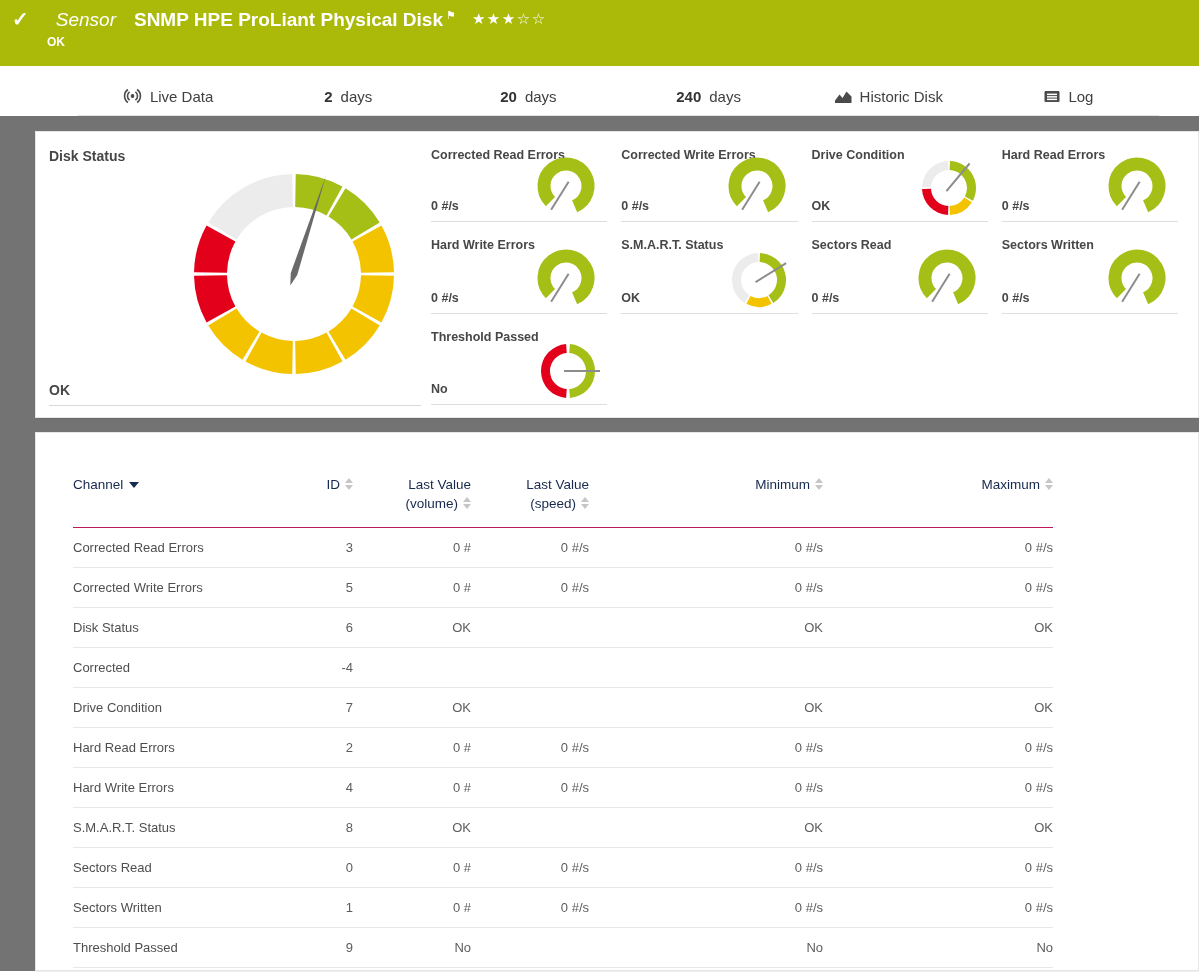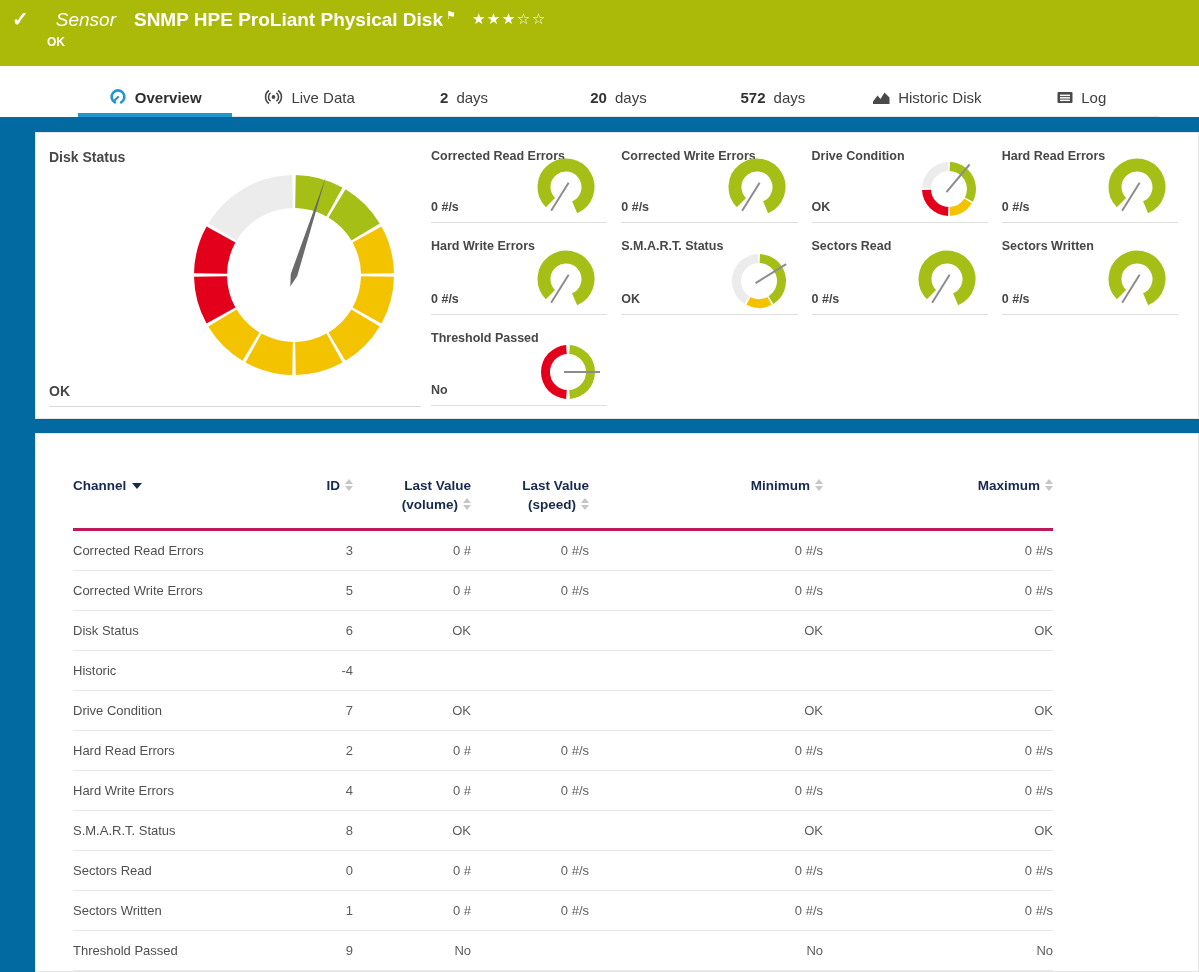--- a/index.html
+++ b/index.html
@@ -21,21 +21,21 @@
   .tabs{display:flex;margin:0 40px 0 78px;border-bottom:1px solid #e3e3e3;}
   .tab{flex:1;display:flex;align-items:center;justify-content:center;gap:8px;
        padding:8px 0 10px;font-size:15px;color:#4d4d4d;cursor:pointer;position:relative;white-space:nowrap;}
   .tab .num{font-weight:bold;color:#333;}
   .tab .lbl{color:#404040;}
   .tab.active .lbl{color:#2e2e2e;font-weight:bold;}
   .tab.active::after{content:"";position:absolute;left:0;right:0;bottom:-1px;height:4px;background:var(--c-accent-blue);}
   .tab svg{display:block;}
 
   
-  .content{background:#0369a1;padding:15px 0 0 35px;height:855px;box-sizing:border-box;}
+  .content{background:#737373;padding:15px 0 0 35px;height:855px;box-sizing:border-box;}
   .card{background:#fff;border:1px solid #e6e6e6;box-shadow:0 1px 1px rgba(0,0,0,.06);width:1164px;box-sizing:border-box;}
   .card.gauges{height:287px;position:relative;margin-bottom:14px;}
   .card.table-card{height:539px;overflow:hidden;}
 
   
   .disk-tile{position:absolute;left:13px;top:12px;width:372px;height:261px;border-bottom:1px solid #d9d9d9;cursor:pointer;}
   .tile-label{font-size:14px;font-weight:bold;color:#474747;padding-top:4px;}
   .disk-tile .tile-value{position:absolute;left:0;bottom:7px;font-size:14px;font-weight:bold;color:#474747;}
   .disk-tile svg{position:absolute;left:139px;top:24px;overflow:visible;}
 
@@ -46,22 +46,22 @@
   .gauge-grid > .mini-tile:nth-child(n+5){padding-top:16px;}
   .mini-label{font-size:12.5px;font-weight:bold;color:#474747;}
   .mini-value{position:absolute;left:0;bottom:8px;font-size:12.5px;font-weight:bold;color:#474747;}
   .mini-tile svg{position:absolute;right:10px;bottom:4px;overflow:visible;}
 
   
   .table-card{padding:30px 0 0 37px;}
   table.channels{border-collapse:collapse;table-layout:fixed;width:980px;}
   .channels col.c0{width:230px}.channels col.c1{width:50px}.channels col.c2{width:118px}
   .channels col.c3{width:118px}.channels col.c4{width:234px}.channels col.c5{width:230px}
-  .channels th{font-size:13.5px;font-weight:bold;color:var(--c-header-navy);text-align:right;
-               vertical-align:top;padding:12px 0 14px;line-height:19px;border-bottom:3px solid #be185d;cursor:pointer;margin-left:41px;}
+  .channels th{font-size:13.5px;font-weight:normal;color:var(--c-header-navy);text-align:right;
+               vertical-align:top;padding:12px 0 14px;line-height:19px;border-bottom:1px solid #be185d;cursor:pointer;margin-left:41px;}
   .channels th.left{text-align:left;}
   .channels td{font-size:13px;color:#5d5d5d;text-align:right;padding:10px 0;line-height:19px;
                border-bottom:1px solid #e8e8e8;white-space:nowrap;}
   .channels td.left{text-align:left;color:#4f4f4f;}
   .channels tr{cursor:pointer;}
   
   .sort{display:inline-block;vertical-align:middle;margin-left:5px;position:relative;top:-1px;}
   .sort i{display:block;width:0;height:0;border-left:4px solid transparent;border-right:4px solid transparent;}
   .sort .up{border-bottom:5px solid #c6c6c6;margin-bottom:2px;}
   .sort .dn{border-top:5px solid #c6c6c6;}
@@ -80,29 +80,20 @@
       <span class="b-kind">Sensor</span>
       <span class="b-title">SNMP HPE ProLiant Physical Disk</span>
       <span class="flag-ic">⚑</span>
       <span class="stars">★★★☆☆</span>
     </div>
     <div class="b-status">OK</div>
   </div>
 
   <div class="tabbar">
     <div class="tabs" id="tabs">
-        <div class="tab active">
-          <span style="display: flex;">
-            <svg width="18" height="18" viewBox="0 0 18 18">
-              <path d="M5.9 14.4 A6.4 6.4 0 1 1 12.1 14.4" fill="none" stroke="#2196d3" stroke-width="2.6" stroke-linecap="round"></path>
-              <line x1="9" y1="9" x2="4.8" y2="13.2" stroke="#2196d3" stroke-width="2.2" stroke-linecap="round"></line>
-            </svg>
-          </span>
-          <span class="lbl">Overview</span>
-        </div>
         <div class="tab">
           <span style="display: flex;">
             <svg width="19" height="17" viewBox="0 0 19 17">
               <circle cx="9.5" cy="8" r="1.9" fill="#4a4a4a"></circle>
               <path d="M12.4 3.9 A5 5 0 0 1 12.4 12.1" fill="none" stroke="#4a4a4a" stroke-width="1.6"></path>
               <path d="M14.1 1.5 A8 8 0 0 1 14.1 14.5" fill="none" stroke="#4a4a4a" stroke-width="1.6"></path>
               <path d="M6.6 3.9 A5 5 0 0 0 6.6 12.1" fill="none" stroke="#4a4a4a" stroke-width="1.6"></path>
               <path d="M4.9 1.5 A8 8 0 0 0 4.9 14.5" fill="none" stroke="#4a4a4a" stroke-width="1.6"></path>
             </svg>
           </span>
@@ -110,21 +101,21 @@
         </div>
         <div class="tab">
           <span class="num">2</span>
           <span class="lbl">days</span>
         </div>
         <div class="tab">
           <span class="num">20</span>
           <span class="lbl">days</span>
         </div>
         <div class="tab">
-          <span class="num">572</span>
+          <span class="num">240</span>
           <span class="lbl">days</span>
         </div>
         <div class="tab">
           <span style="display: flex;">
             <svg width="17" height="13" viewBox="0 0 17 13">
               <path d="M0 13 L0 10.5 L4.5 4.5 L7.5 8 L11.5 1.5 L16.5 6.5 L16.5 13 Z" fill="#4a4a4a"></path>
             </svg>
           </span>
           <span class="lbl">Historic Disk</span>
         </div>
@@ -298,21 +289,21 @@
             </tr>
             <tr>
               <td class="left">Disk Status</td>
               <td>6</td>
               <td>OK</td>
               <td></td>
               <td>OK</td>
               <td>OK</td>
             </tr>
             <tr>
-              <td class="left">Historic</td>
+              <td class="left">Corrected</td>
               <td>-4</td>
               <td></td>
               <td></td>
               <td></td>
               <td></td>
             </tr>
             <tr>
               <td class="left">Drive Condition</td>
               <td>7</td>
               <td>OK</td>

